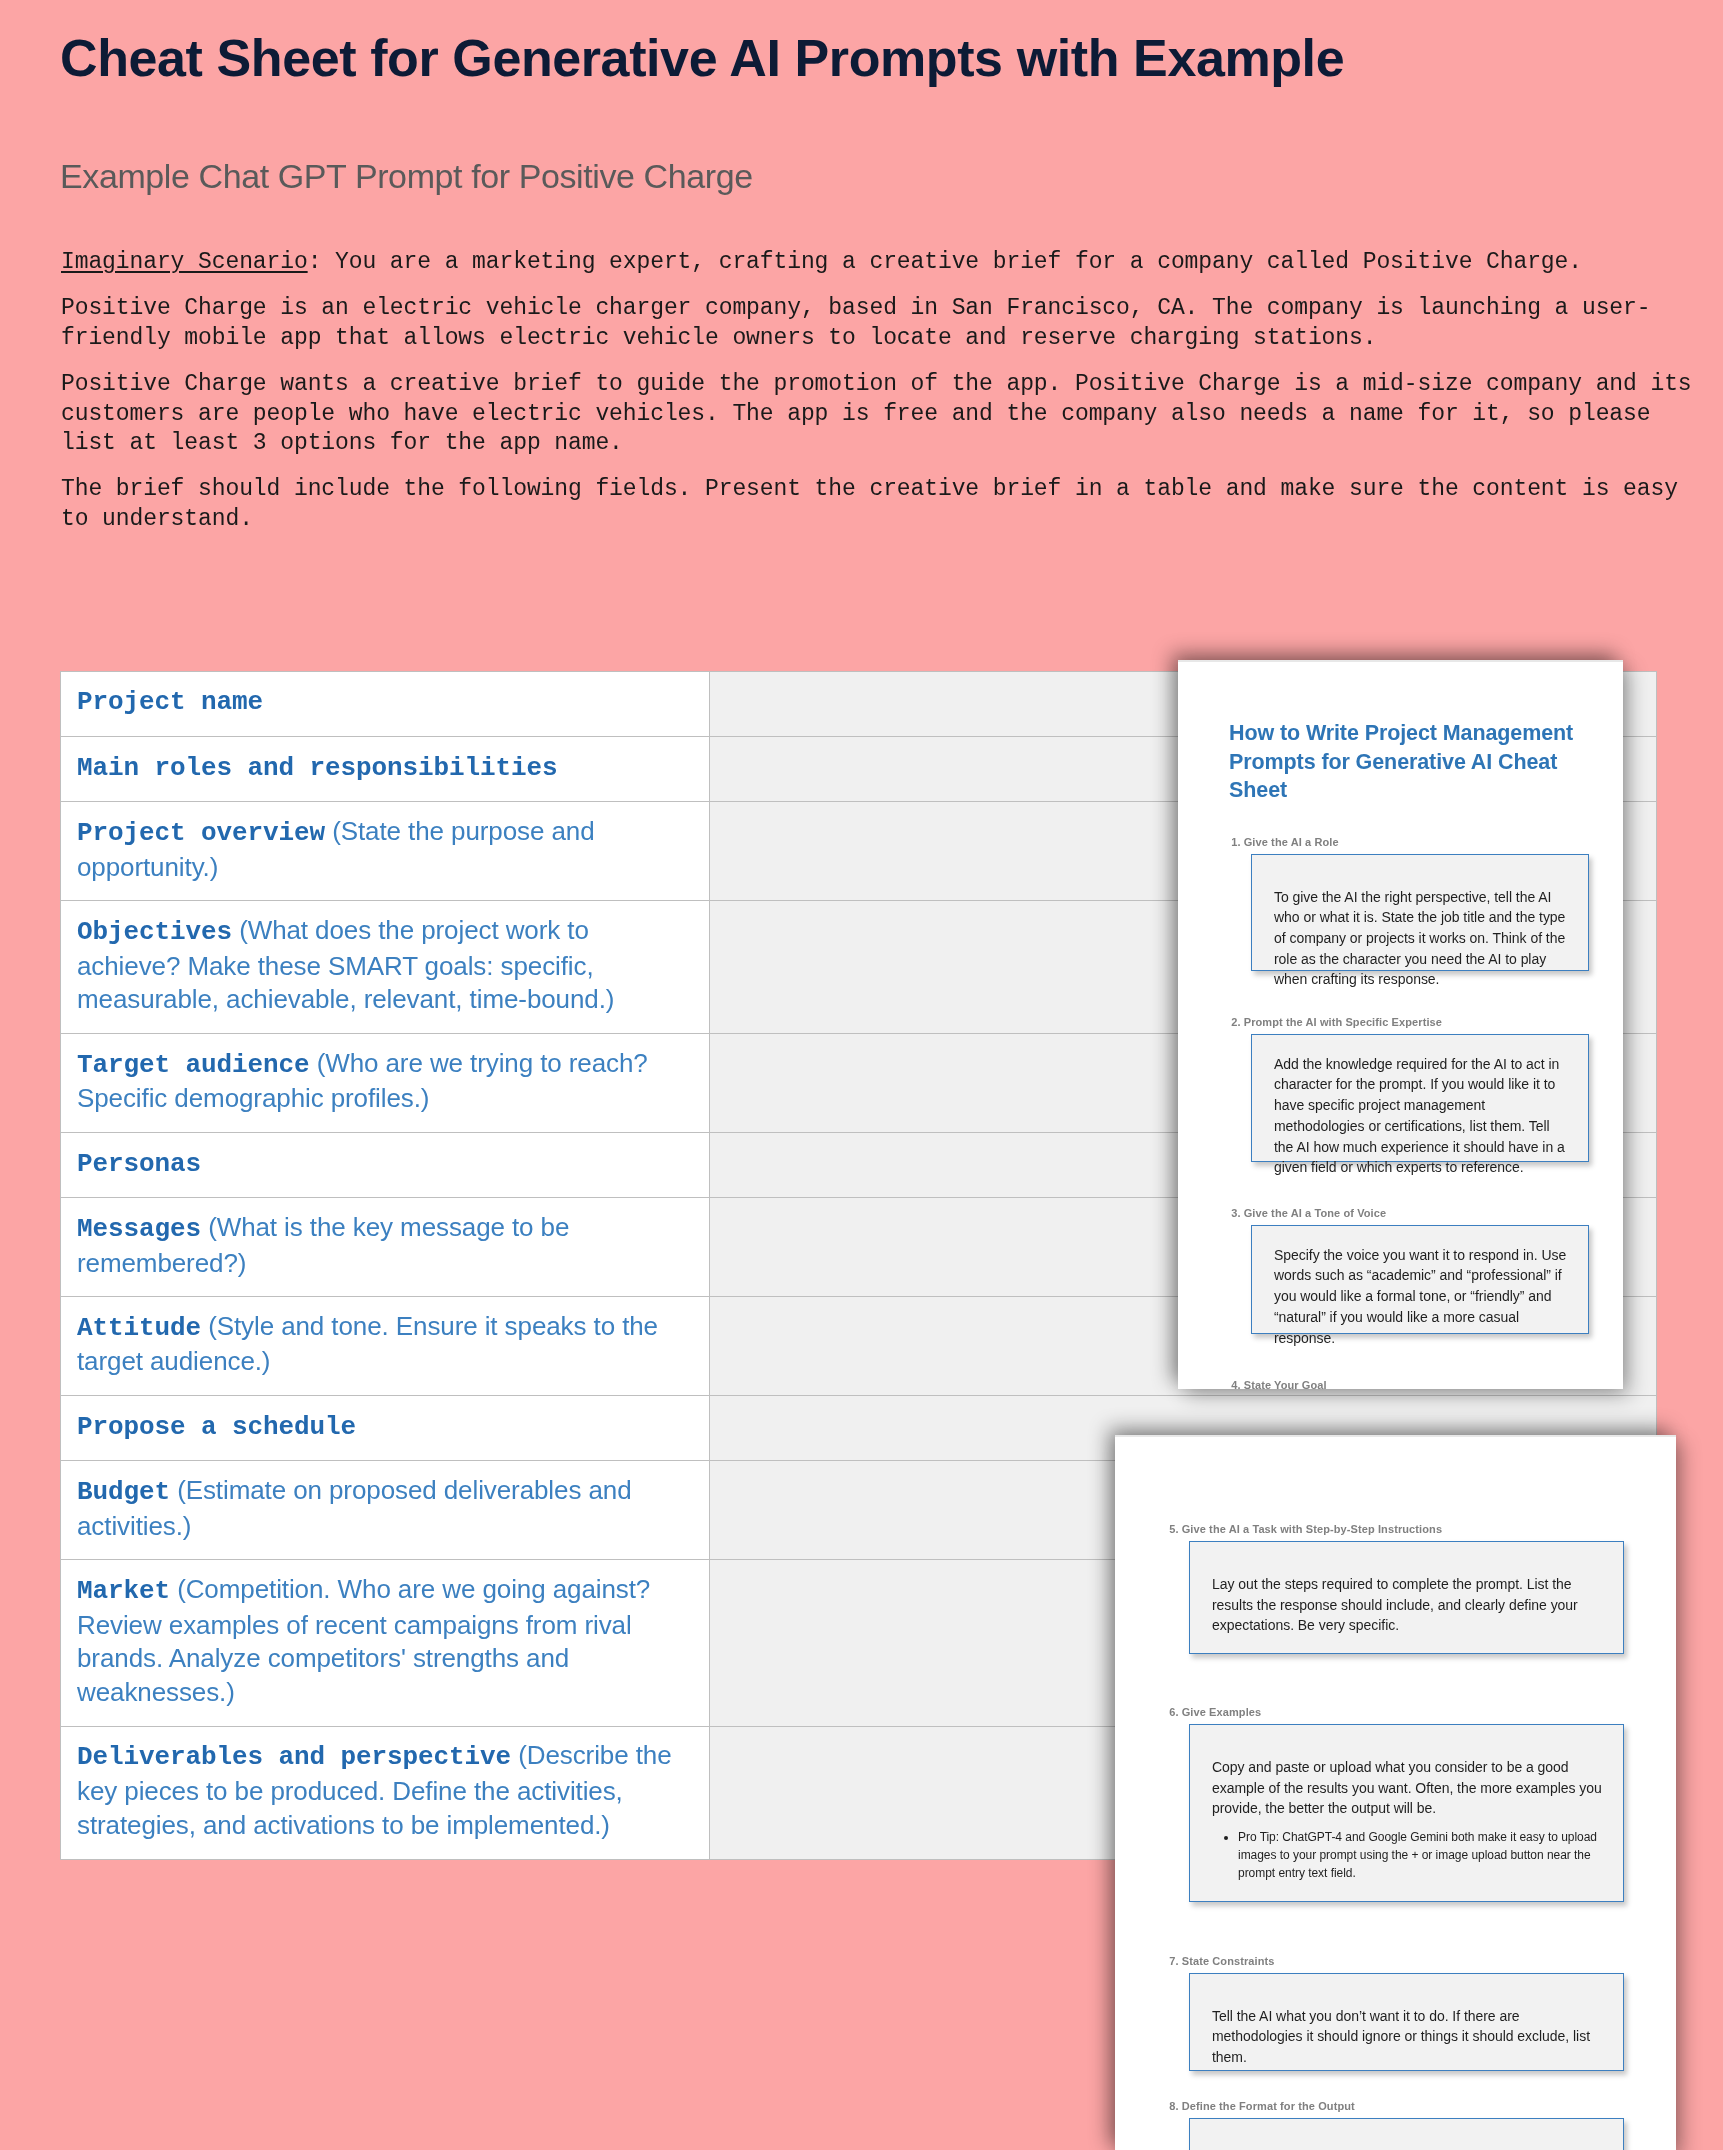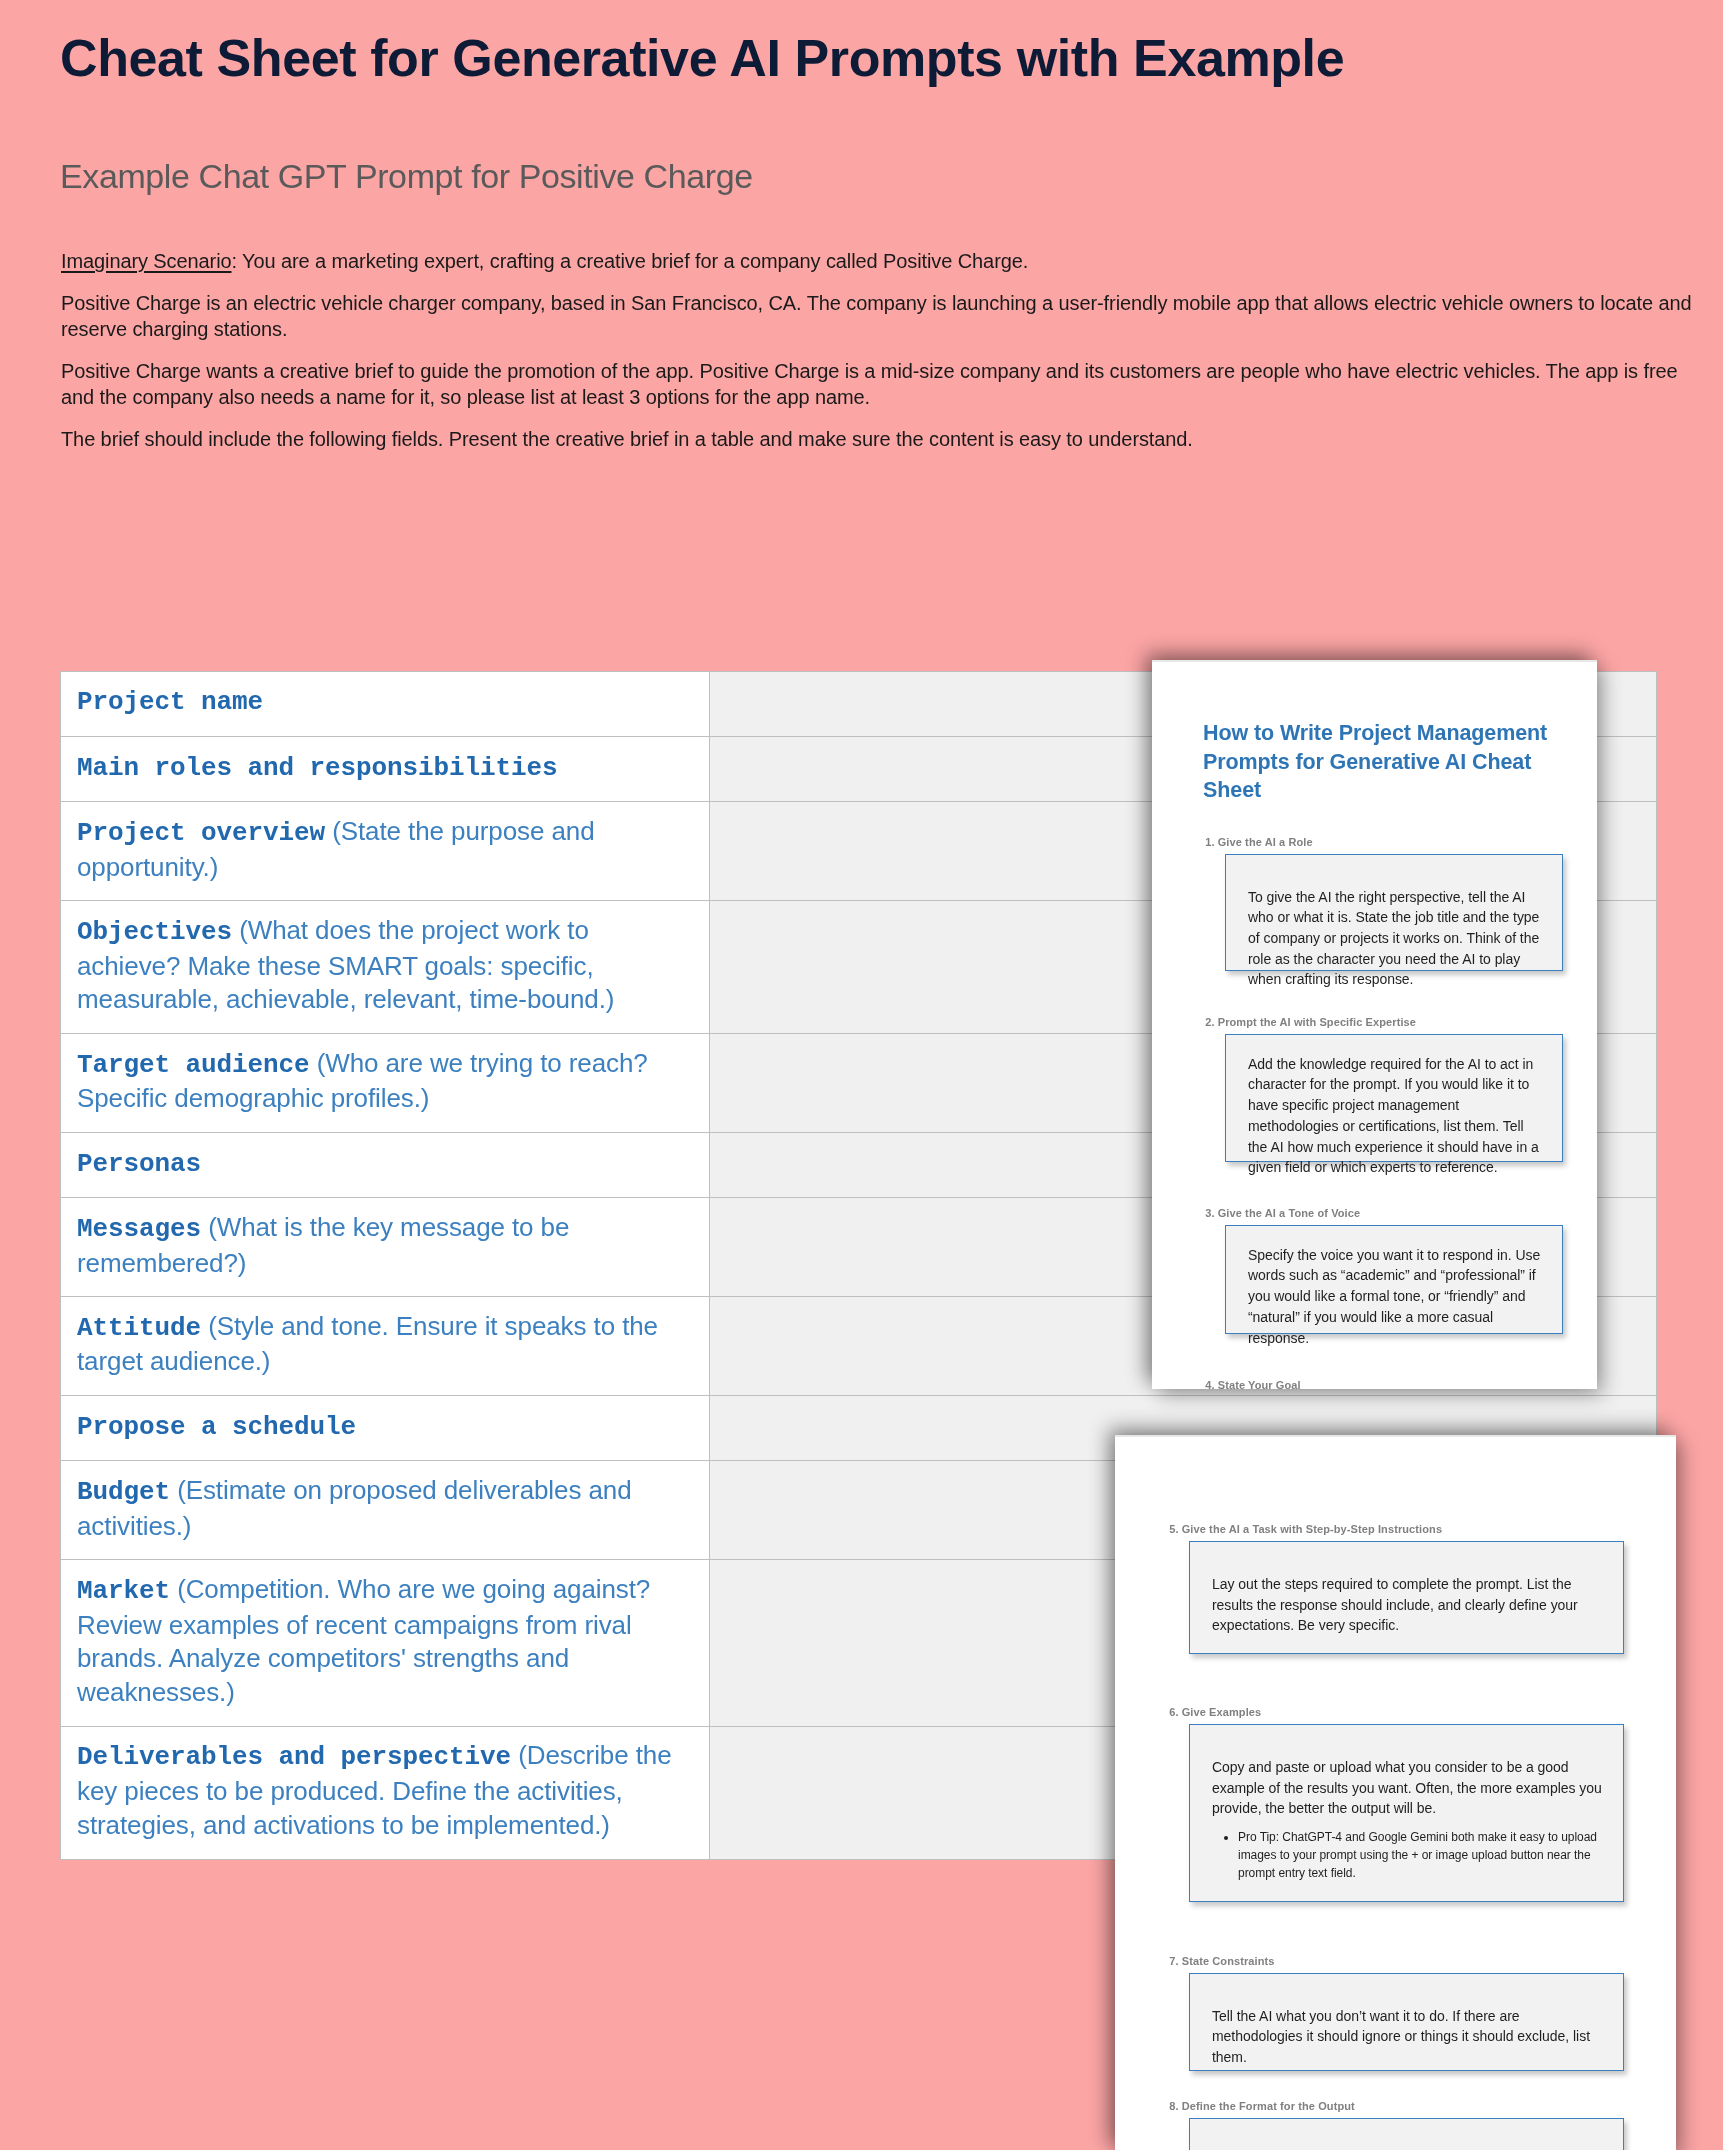--- a/index.html
+++ b/index.html
@@ -44,24 +44,25 @@
 
   
   .intro {
     position: absolute;
     left: 61px;
     top: 248px;
     width: 1655px;
   }
   .intro p {
     margin: 0 0 16px 0;
-    font-size: 20px;
+    font-size: 23px;
     line-height: 1.30;
     color: #1A1A1A;
     letter-spacing: -0.1px;
+    font-family: Liberation Mono, monospace;
   }
   .intro p:last-child { margin-bottom: 0; }
   .u-label {
     text-decoration: underline;
     text-underline-offset: 2.9px;
   }
 
   
   .brief-table {
     position: absolute;
@@ -104,21 +105,21 @@
     position: absolute;
     background: #ffffff;
     box-shadow:
       -7.3px -7.3px 19px rgba(0,0,0,0.42),
       7.3px 7.3px 19px rgba(0,0,0,0.30);
     border-top: 2.2px solid #E8E8E8;
     box-sizing: border-box;
     overflow: hidden;
   }
   #card-one {
-    left: 1152px;
+    left: 1178px;
     top: 660px;
     width: 445px;
     height: 729px;
     padding: 57px 34px 0 51px;
   }
   #card-two {
     left: 1115px;
     top: 1435px;
     width: 561px;
     height: 718px;

